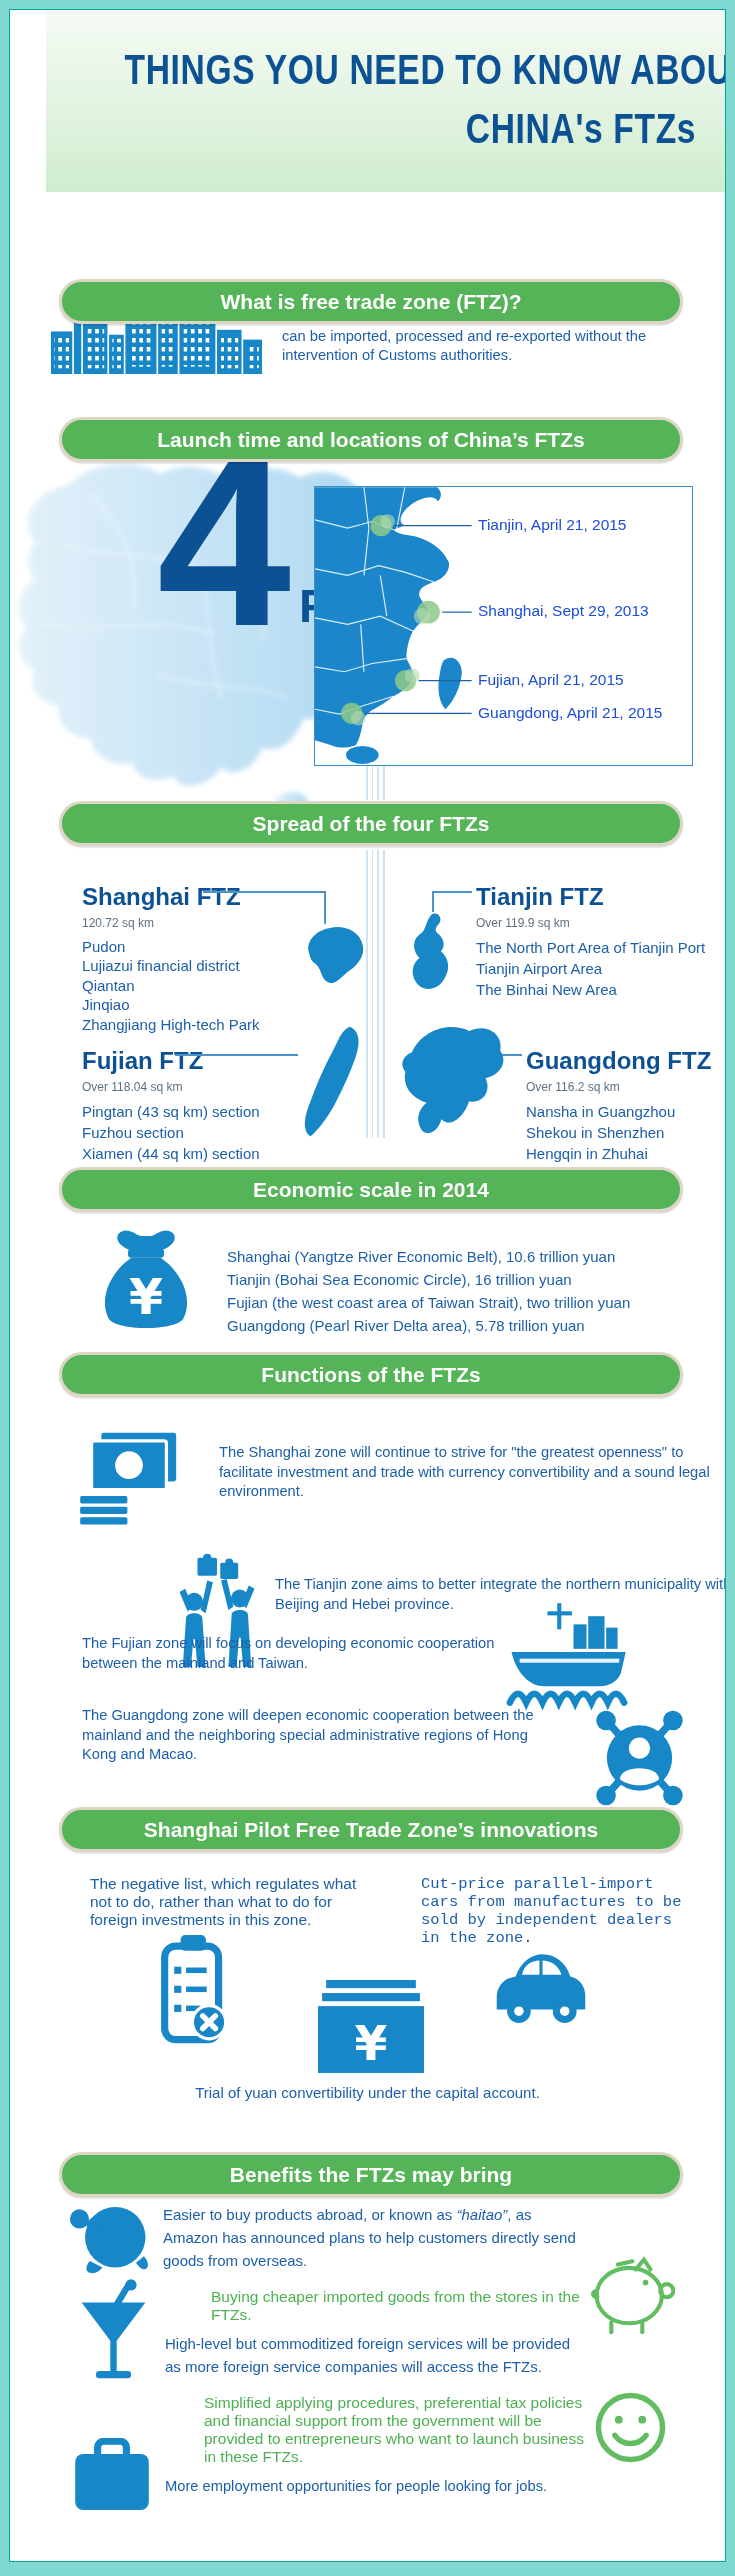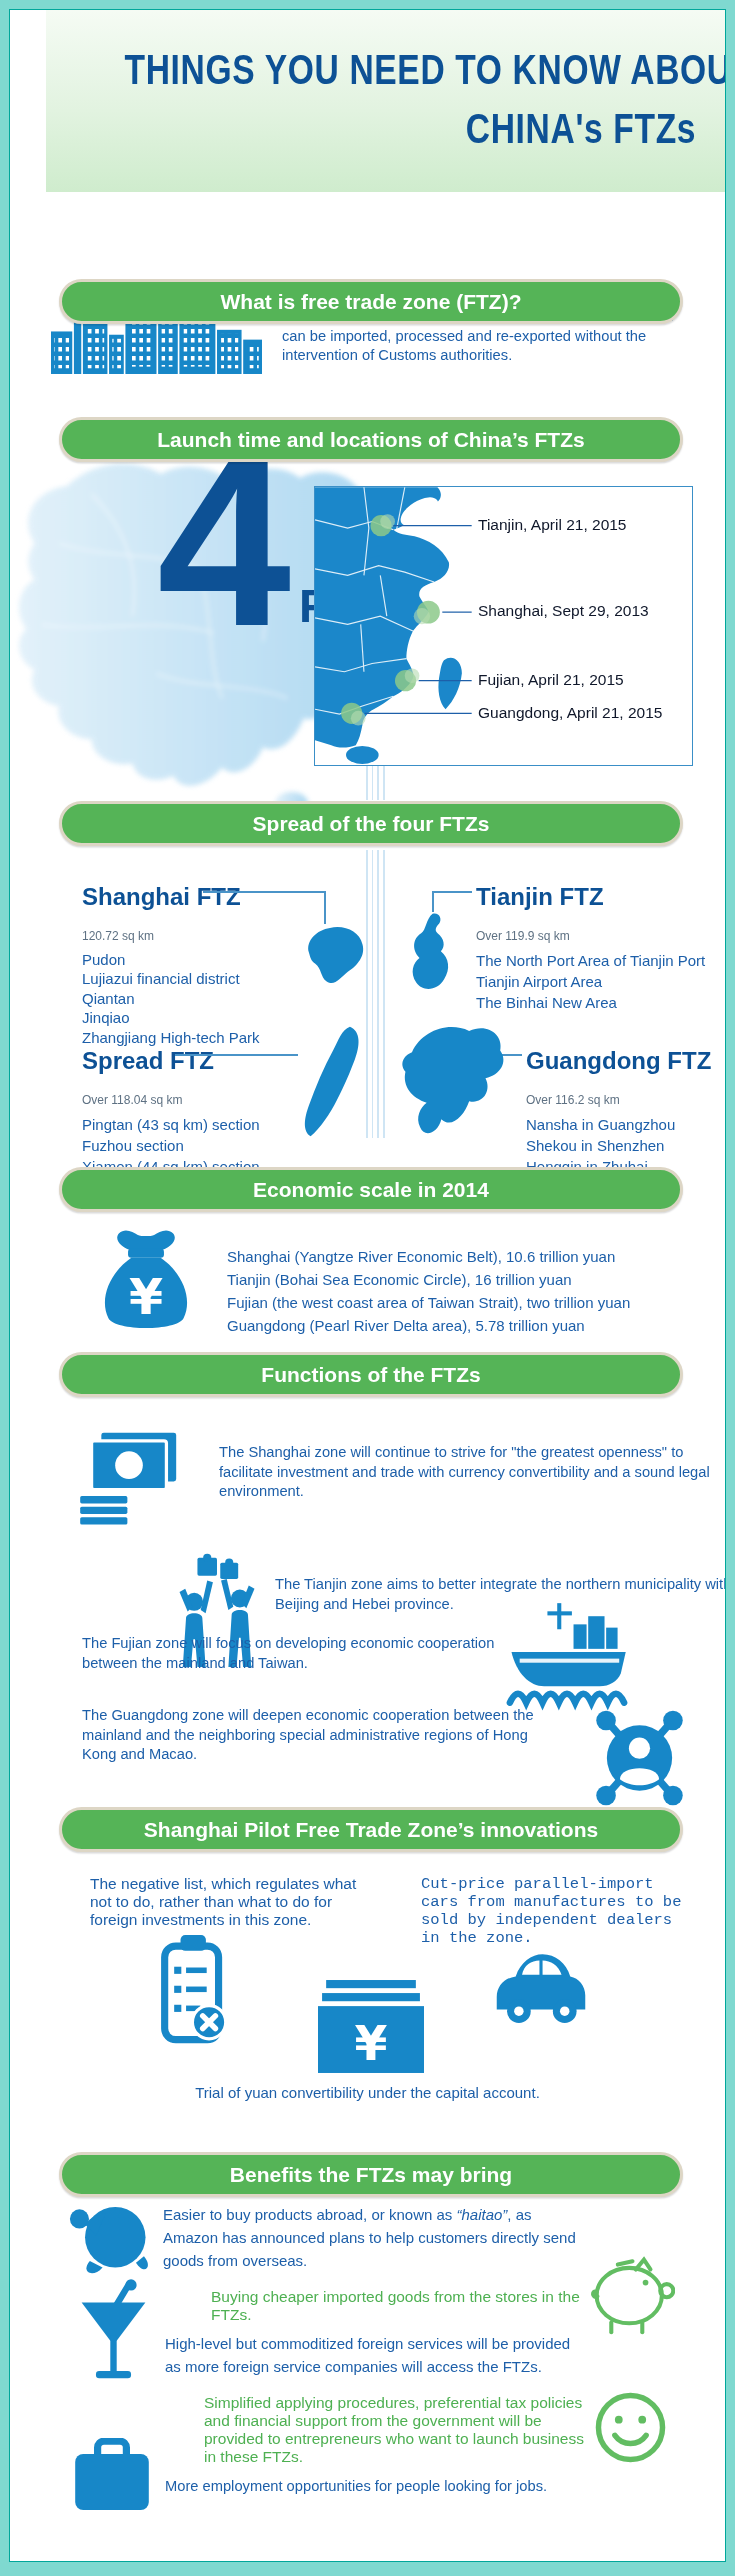--- a/index.html
+++ b/index.html
@@ -13,23 +13,23 @@
           text-align:right;z-index:1;margin-left:36px;}
   .title-line{display:inline-block;transform:scaleX(.8);transform-origin:50% 50%;
           font-weight:bold;color:#0d5195;font-size:42px;letter-spacing:0.8px;white-space:nowrap;}
   .banner{position:absolute;left:59px;width:618px;height:39px;background:#55b457;
           border:3.3px solid #ddd6c5;border-radius:24.5px;z-index:5;
           color:#ffffff;font-weight:bold;font-size:21px;line-height:39px;text-align:center;
           box-shadow:0 1.6px 1.6px rgba(0,0,0,.15);}
   .txt{color:#1d5fa9;font-size:14.7px;line-height:19.6px;}
   .gtxt{color:#4eb052;font-size:15.5px;line-height:18px;}
   .zname{color:#0d5195;font-size:24px;font-weight:bold;}
-  .zarea{color:#5e7183;font-size:12px;margin-top:18px;}
+  .zarea{color:#5e7183;font-size:12px;margin-top:5px;}
   .zlist div{color:#1d5fa9;font-size:15px;}
-  .maplabel{position:absolute;color:#0f172a;font-size:15.5px;white-space:nowrap;}
+  .maplabel{position:absolute;color:#1d4ed8;font-size:15.5px;white-space:nowrap;}
   .cl{position:absolute;background:#4a94c8;}
   .stripes{position:absolute;display:flex;gap:4.1px;}
   .stripes i{display:block;width:1.6px;background:#cfe5f4;}
   .inset{position:absolute;left:314px;top:486px;width:377px;height:278px;background:#ffffff;
          border:0.8px solid #3a8fc7;z-index:2;}
   .big4{position:absolute;left:157px;top:421px;font-size:241px;line-height:1;font-weight:bold;color:#0d5195;z-index:1;}
   .ftzs{position:absolute;left:299px;top:578px;font-size:47px;font-weight:bold;color:#0d5195;z-index:1;}
   svg{display:block;}
 </style>
 </head>
@@ -195,21 +195,21 @@
   </div>
   <div class="cl" style="left:433px;top:891px;width:39px;height:1.6px;"></div>
   <div class="cl" style="left:432px;top:891px;width:1.6px;height:21px;"></div>
   <div class="abs" style="left:408px;top:912px;">
     <svg width="46" height="82" viewBox="0 0 56 100">
         <path fill="#1787c8" d="M30 2 C38 0 42 8 38 14 C34 18 32 22 36 26 C44 32 46 42 40 48 C50 56 52 70 44 82 C36 96 18 98 10 86 C2 74 6 62 14 56 C4 46 6 32 16 26 C22 22 22 8 30 2 Z"></path>
       </svg>
   </div>
 
   <div class="abs" style="left:82px;top:1047px;">
-    <div class="zname">Spread FTZ</div>
+    <div class="zname">Fujian FTZ</div>
     <div class="zarea">Over 118.04 sq km</div>
     <div class="zlist" style="margin-top:7.4px;line-height:21px;">
       <div>Pingtan (43 sq km) section</div>
       <div>Fuzhou section</div>
       <div>Xiamen (44 sq km) section</div>
     </div>
   </div>
   <div class="cl" style="left:175px;top:1054px;width:123px;height:1.6px;"></div>
   <div class="abs" style="left:299px;top:1025px;">
     <svg width="74" height="113" viewBox="0 0 90 138">

